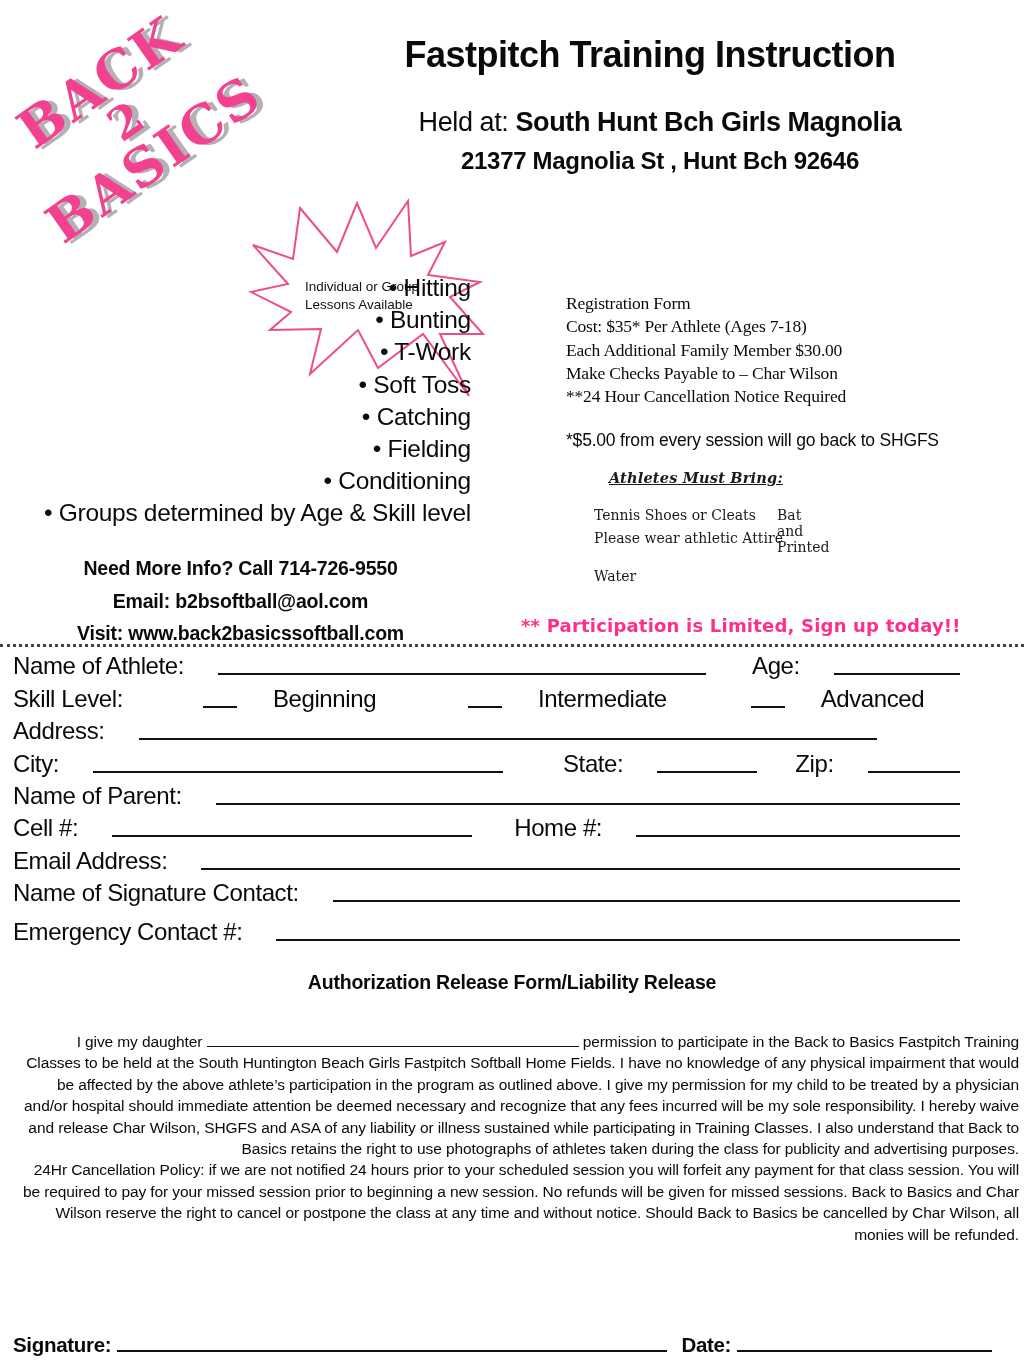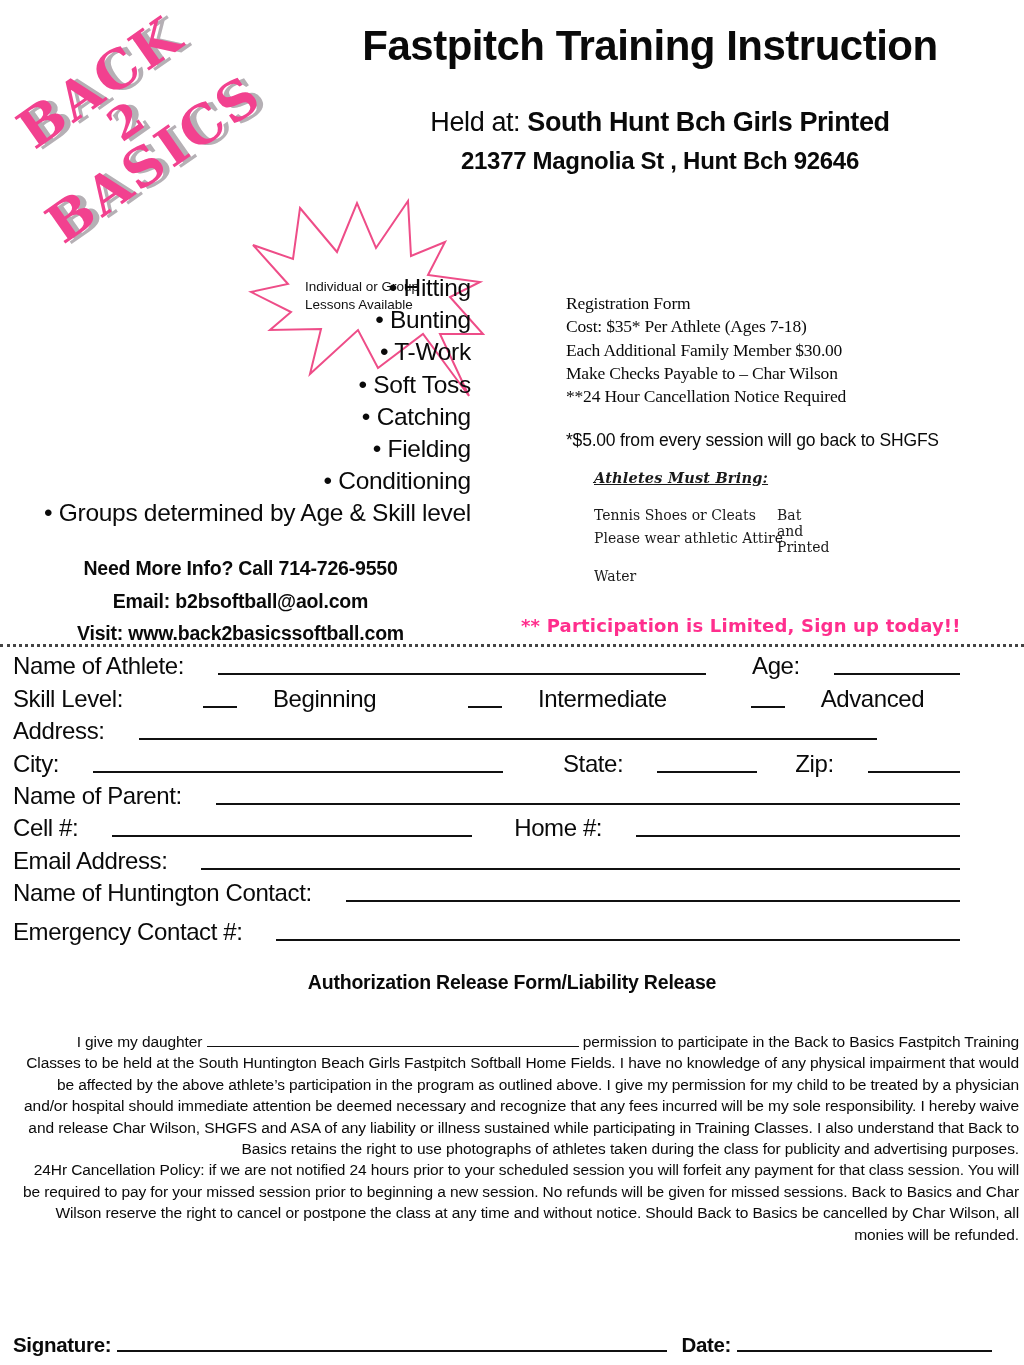--- a/index.html
+++ b/index.html
@@ -27,22 +27,22 @@
     font-family:"DejaVu Serif",serif;font-weight:bold;
     color:var(--pink);
     text-shadow:5px 4px 0 var(--pink-shadow);
     line-height:0.96;letter-spacing:3px;
   }
   .logo .l1,.logo .l3{font-size:53px;}
   .logo .l2{font-size:45px;}
 
   
   .title{
-    position:absolute;top:22px;left:300px;width:700px;
-    text-align:center;font-size:42px;font-weight:bold;letter-spacing:-0.5px;
+    position:absolute;top:34px;left:300px;width:700px;
+    text-align:center;font-size:36px;font-weight:bold;letter-spacing:-0.5px;
   }
   .heldat{
     position:absolute;top:107px;left:300px;width:720px;
     text-align:center;font-size:27px;letter-spacing:-0.4px;
   }
   .heldat b{font-weight:bold;}
   .address{
     position:absolute;top:147px;left:300px;width:720px;
     text-align:center;font-size:24px;font-weight:bold;letter-spacing:-0.3px;
   }
@@ -63,21 +63,21 @@
   .bullets li::before{content:"• ";}
 
   
   .reg{position:absolute;left:566px;top:292px;font-size:17.5px;line-height:23.3px;letter-spacing:-0.2px;font-family:Liberation Serif, serif;}
   .regnote{position:absolute;left:566px;top:430px;font-size:17.5px;letter-spacing:-0.2px;}
 
   
   .bring{position:absolute;left:594px;top:469px;font-family:"DejaVu Serif",serif;color:#1a1a1a;}
   .bring-head{
     font-size:14.5px;font-weight:bold;font-style:italic;
-    text-decoration:underline;letter-spacing:0.2px;
+    text-decoration:underline;letter-spacing:0.2px;text-align:right;
   }
   .bring-row{position:relative;margin-top:21px;font-size:14px;}
   .bring-col2{position:absolute;left:183px;top:0;}
   .bring-attire{margin-top:7px;font-size:14px;text-align:center;}
   .bring-water{margin-top:22px;font-size:14px;}
 
   
   .contact{
     position:absolute;left:28px;top:552px;width:425px;text-align:center;
     font-weight:bold;font-size:19.5px;line-height:32.6px;letter-spacing:-0.2px;
@@ -137,21 +137,21 @@
 
 <div class="page">
 
   <div class="logo">
     <div class="l1">BACK</div>
     <div class="l2">2</div>
     <div class="l3">BASICS</div>
   </div>
 
   <div class="title">Fastpitch Training Instruction</div>
-  <div class="heldat"><span>Held at: </span><b>South Hunt Bch Girls Printed</b></div>
+  <div class="heldat"><span>Held at: </span><b>South Hunt Bch Girls Magnolia</b></div>
   <div class="address">21377 Magnolia St , Hunt Bch  92646</div>
 
   <div class="star">
     <svg viewBox="0 0 265 220">
       <polygon fill="#ffffff" stroke="var(--star)" stroke-width="2" stroke-linejoin="miter" points="63,22 100,66 120,17 139,62 171,15 174,70 208,56 191,89 243,96 213,111 246,148 203,148 232,210 186,148 141,182 121,144 73,188 84,143 33,144 54,126 14,106 51,98 16,59 56,73"></polygon>
     </svg>
     <div class="star-text">
       <div>Individual or Group</div>
       <div>Lessons Available</div>
     </div>
@@ -232,21 +232,21 @@
       <span class="lbl">Cell #:</span>
       <span class="fl w360"></span>
       <span class="lbl ml14">Home #:</span>
       <span class="fl flex1"></span>
     </div>
     <div class="frow">
       <span class="lbl">Email Address:</span>
       <span class="fl flex1"></span>
     </div>
     <div class="frow">
-      <span class="lbl">Name of Huntington Contact:</span>
+      <span class="lbl">Name of Signature Contact:</span>
       <span class="fl flex1"></span>
     </div>
     <div class="frow gap-top">
       <span class="lbl">Emergency Contact #:</span>
       <span class="fl flex1"></span>
     </div>
   </div>
 
   <div class="authhead">Authorization Release Form/Liability Release</div>
   <div class="release">

